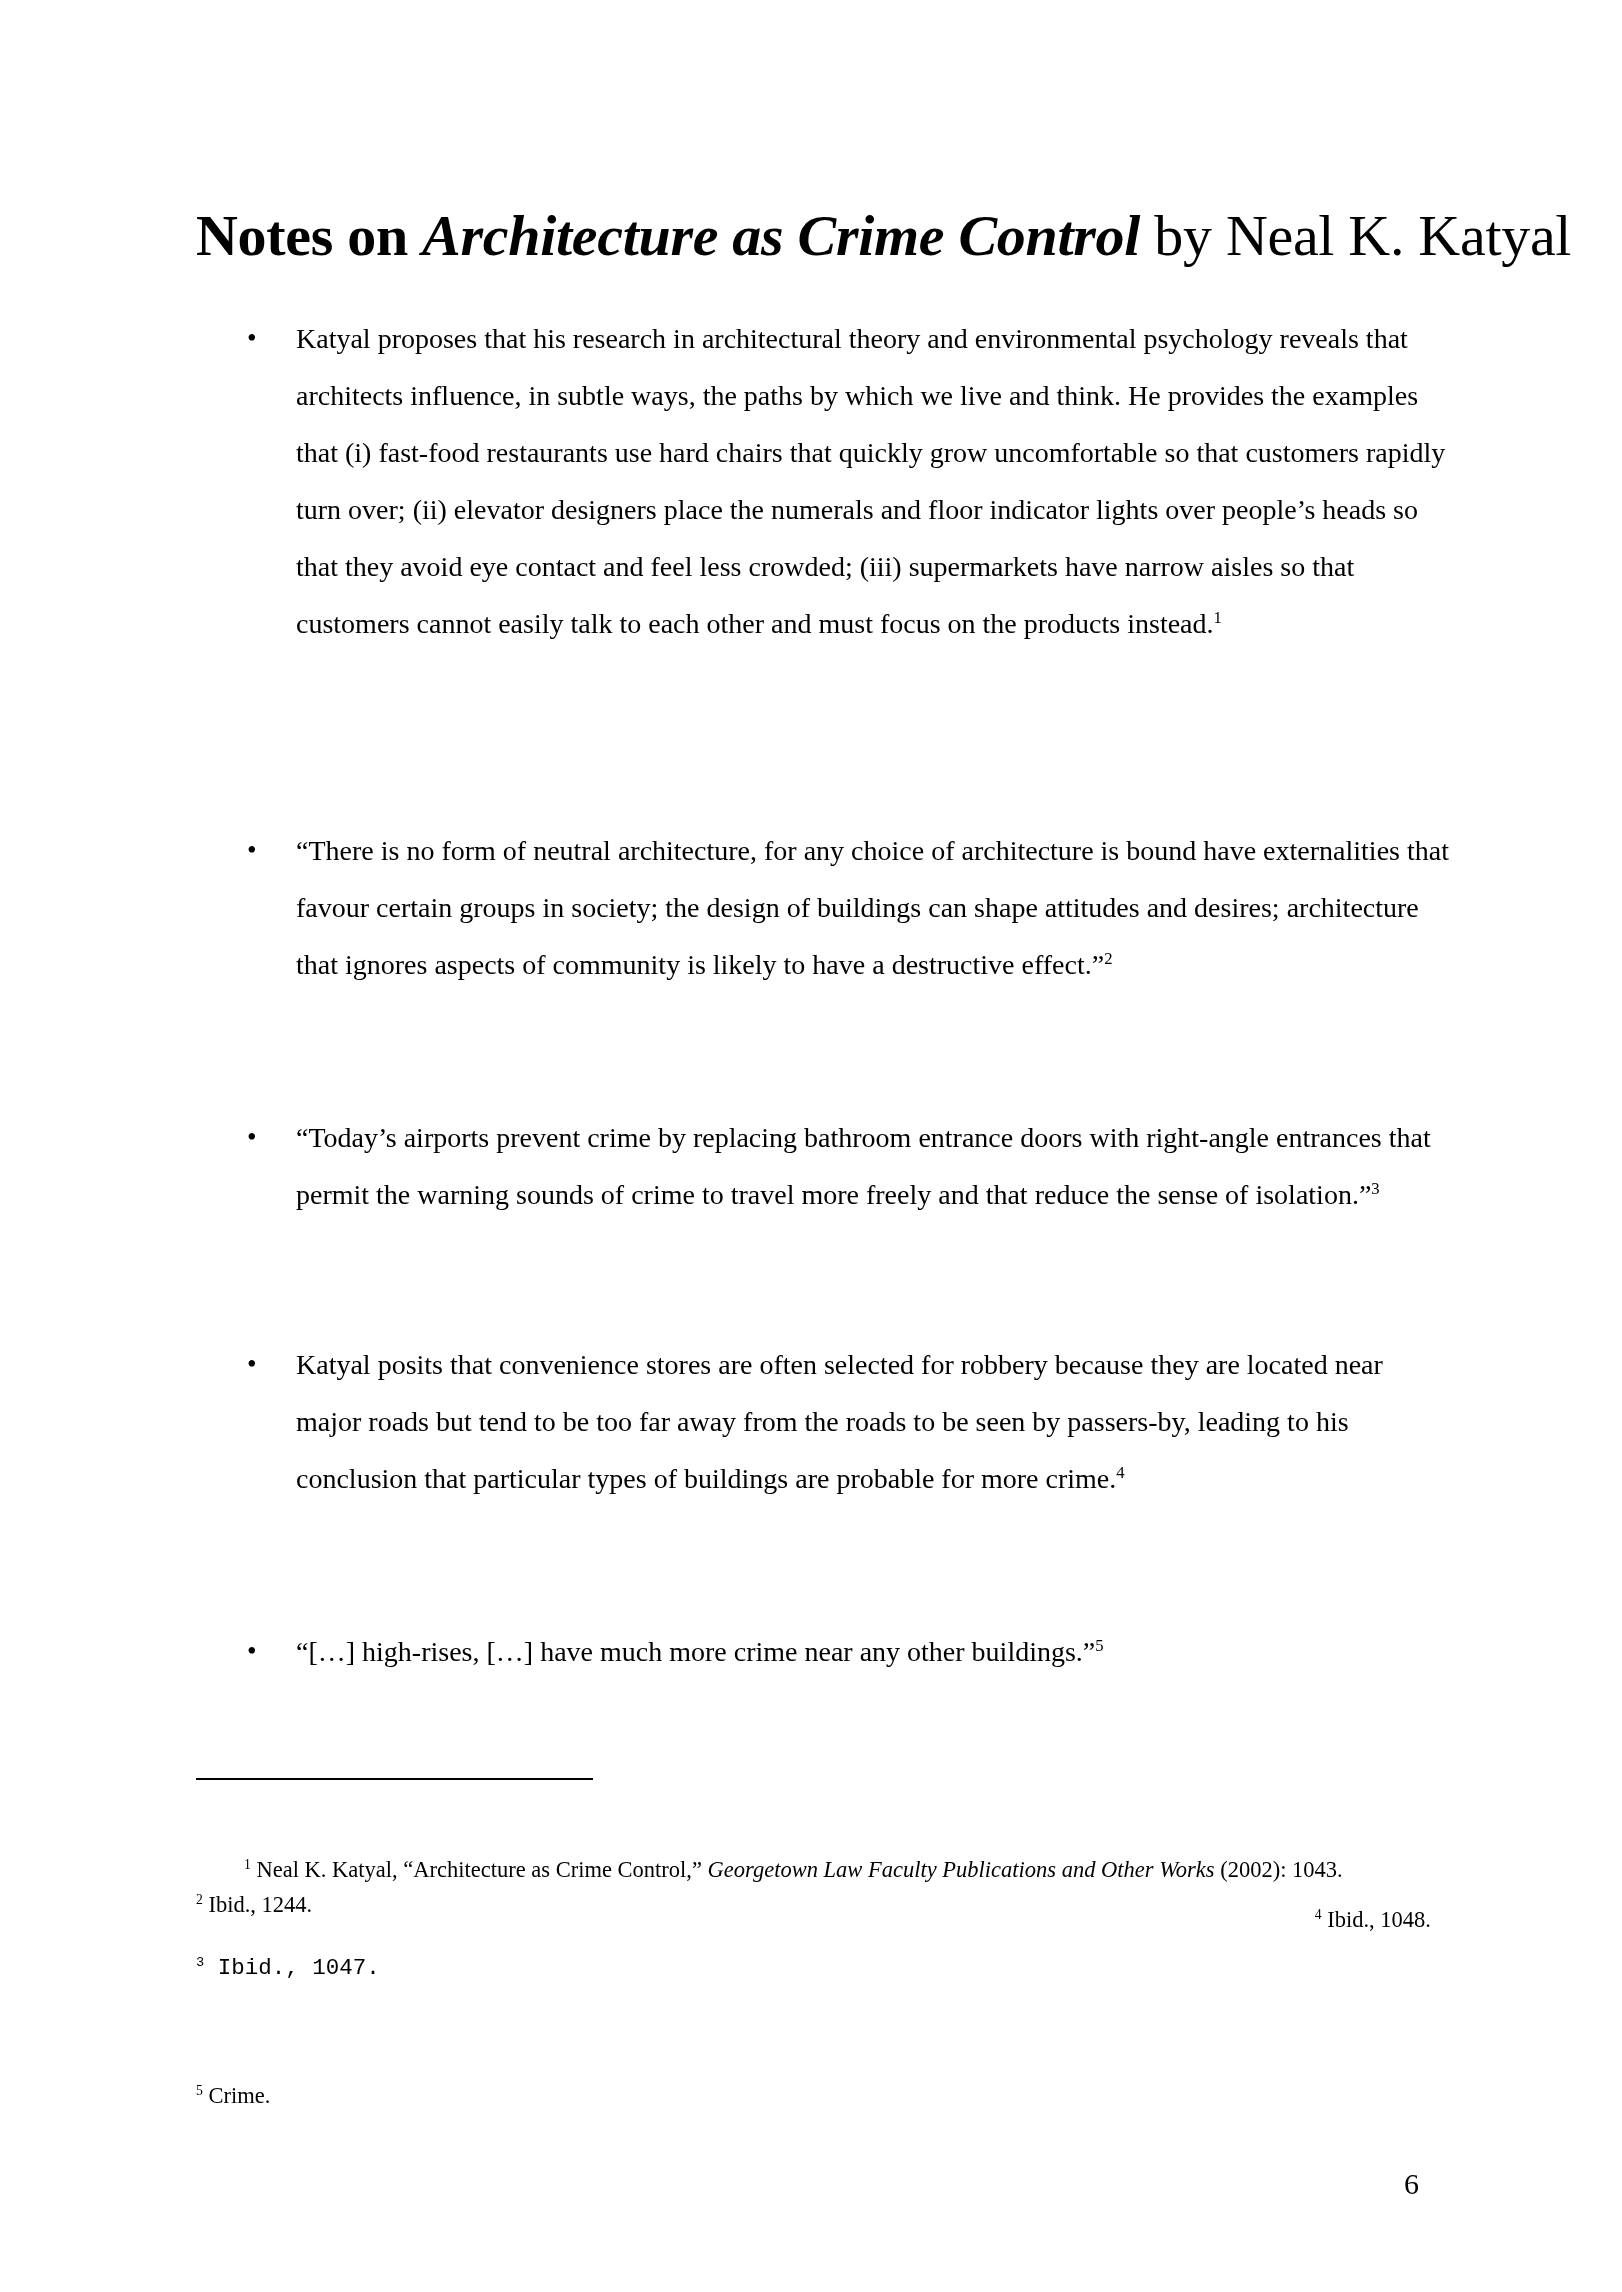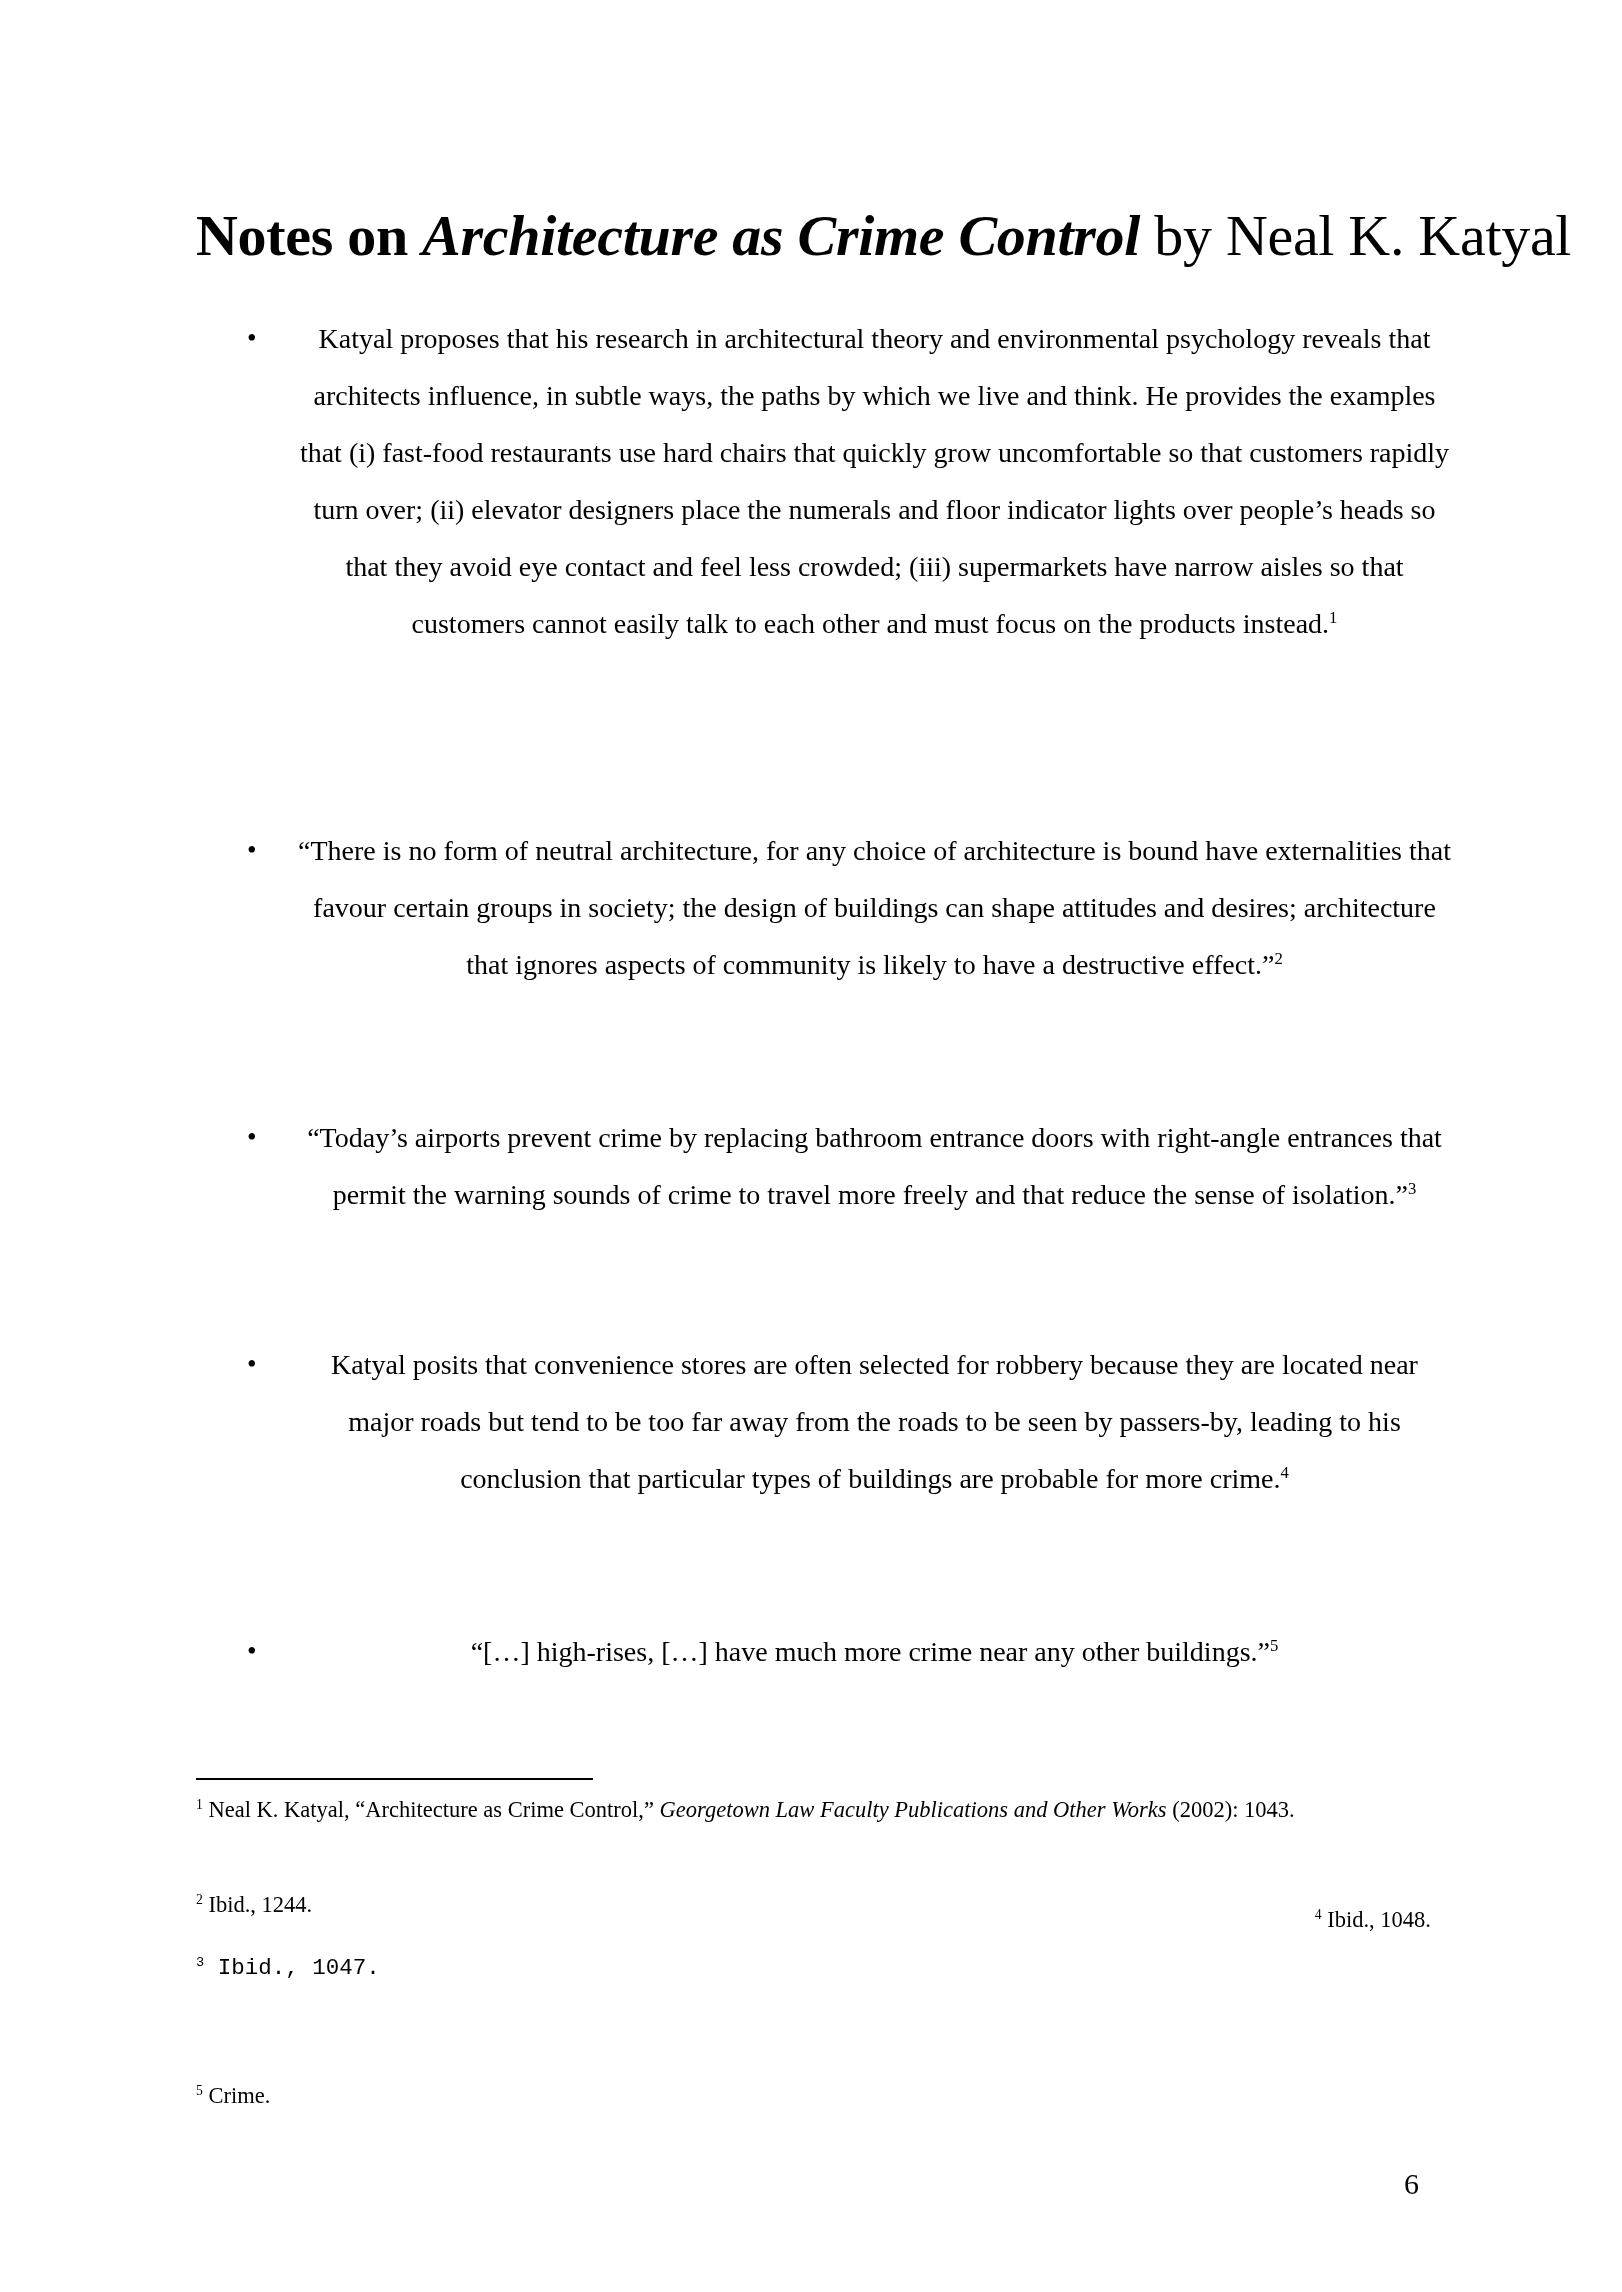--- a/index.html
+++ b/index.html
@@ -3,21 +3,21 @@
 <meta charset="utf-8">
 <style>
   html, body { margin:0; padding:0; background:#ffffff; }
   body { width:1622px; height:2293px; position:relative; overflow:hidden;
          font-family:"Liberation Serif", "DejaVu Serif", serif; color:#000; }
   .title { position:absolute; left:196px; top:202px; font-size:58px; font-weight:bold; white-space:nowrap; letter-spacing:-0.3px; }
   .title .it { font-style:italic; }
   .title .nb { font-weight:normal; }
   .bullet { position:absolute; left:247px; width:1206px; }
   .bullet .dot { position:absolute; left:0; top:0; font-size:27.4px; line-height:57px; }
-  .bullet .text { margin-left:49px; font-size:28px; line-height:57px;text-align:center; }
+  .bullet .text { margin-left:49px; font-size:28px; line-height:57px; }
   sup { font-size:16.7px; line-height:0; vertical-align:super; }
   .rule { position:absolute; left:196px; top:1778px; width:397px; height:2px; background:#000; }
   .fn { position:absolute; left:196px; width:1235px; font-size:22.5px; line-height:32px; }
   .fn sup { font-size:13.7px; }
   .fn .it { font-style:italic; }
   .pagenum { position:absolute; left:1404px; top:2167px; font-size:30px; }
 </style>
 </head>
 <body>
 
@@ -45,21 +45,21 @@
   <div class="text"><span>Katyal posits that convenience stores are often selected for robbery because they are located near major roads but tend to be too far away from the roads to be seen by passers-by, leading to his conclusion that particular types of buildings are probable for more crime.</span><sup>4</sup></div>
 </div>
 
 <div class="bullet" style="top:1623px;">
   <span class="dot">•</span>
   <div class="text"><span>“[…] high-rises, […] have much more crime near any other buildings.”</span><sup>5</sup></div>
 </div>
 
 <div class="rule"></div>
 
-<div class="fn" style="top:1794px;"><sup>1</sup><span> Neal K. Katyal, “Architecture as Crime Control,” </span><span class="it">Georgetown Law Faculty Publications and Other Works</span><span> (2002): 1043.</span></div>
+<div class="fn" style="top:1854px;margin-left:48px;"><sup>1</sup><span> Neal K. Katyal, “Architecture as Crime Control,” </span><span class="it">Georgetown Law Faculty Publications and Other Works</span><span> (2002): 1043.</span></div>
 
 <div class="fn" style="top:1889px;"><sup>2</sup><span> Ibid., 1244.</span></div>
 
 <div class="fn" style="top:1952px;font-family:Liberation Mono, monospace;"><sup>3</sup><span> Ibid., 1047.</span></div>
 
 <div class="fn" style="top:1904px;text-align:right;"><sup>4</sup><span> Ibid., 1048.</span></div>
 
 <div class="fn" style="top:2080px;"><sup>5</sup><span> Crime.</span></div>
 
 <div class="pagenum">6</div>

